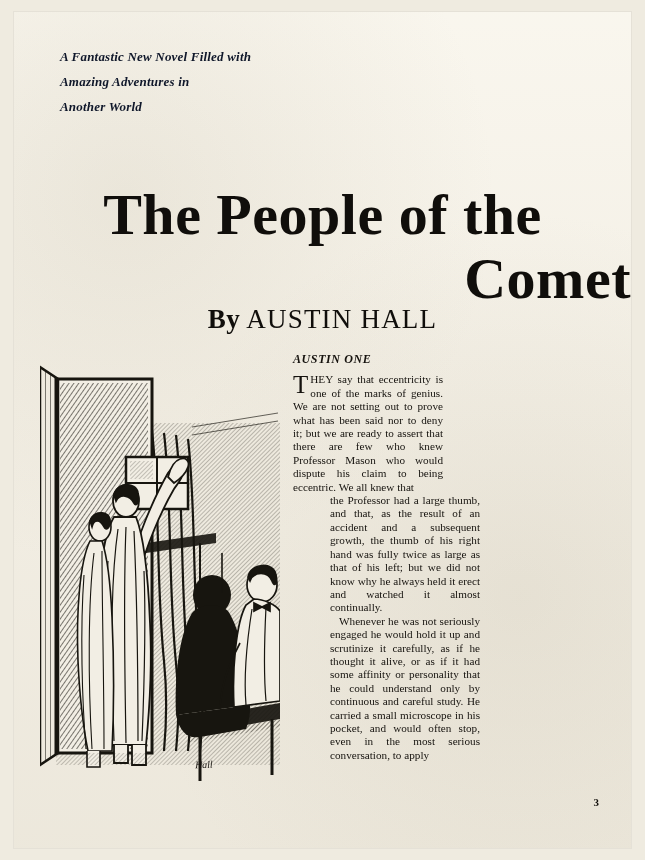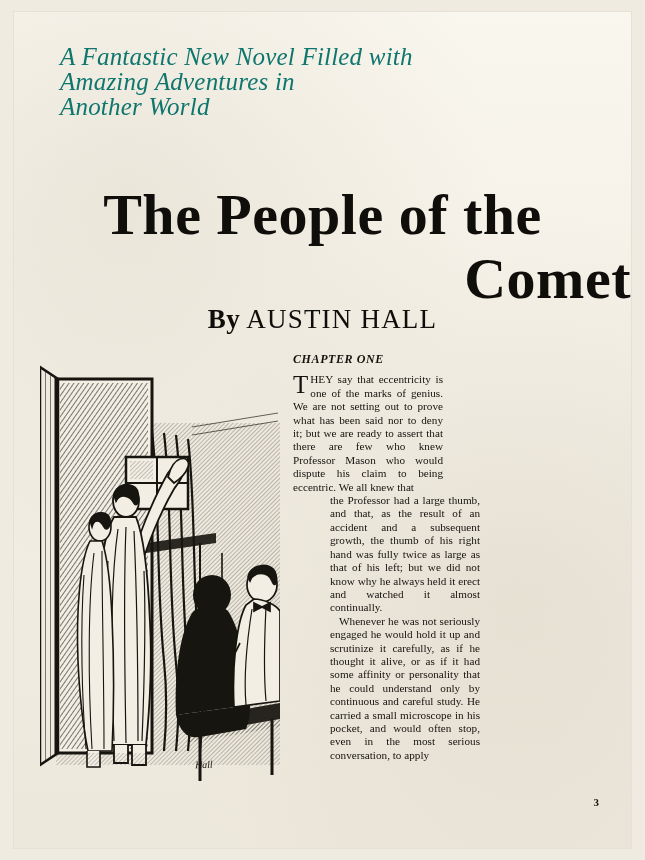--- a/index.html
+++ b/index.html
@@ -38,25 +38,25 @@
       linear-gradient(180deg, rgba(255,253,246,0.55) 0%, rgba(238,233,220,0.2) 60%, rgba(226,220,204,0.35) 100%);
     pointer-events: none;
   }
 
   .kicker {
     position: absolute;
     left: 46px;
     top: 32px;
     width: 420px;
     font-family: "Liberation Serif", serif;
-    font-weight: normal;
+    font-weight: bold;
     font-style: italic;
-    font-size: 25px;
+    font-size: 13px;
     line-height: 25px;
-    color: #0f766e;
+    color: #0f172a;
     letter-spacing: 0.2px;
   }
   .kicker div { white-space: nowrap; }
 
   .title {
     position: absolute;
     left: 0;
     top: 132px;
     width: 617px;
     text-align: center;
@@ -296,21 +296,21 @@
           <path d="M152 74 L238 60" fill="none"></path>
         </g>
 
         <line x1="182" y1="192" x2="182" y2="232" stroke="#17150f" stroke-width="1.6"></line>
       </svg>
       <div class="sig">Hall</div>
     </div>
 
     <div class="cols">
       <div class="col left">
-        <div class="chapter-head">CHAPTER ONE</div>
+        <div class="chapter-head">AUSTIN ONE</div>
         <p class="first"><span class="dropcap">T</span><span>HEY say that eccentricity is one of the marks of genius. We are not setting out to prove what has been said nor to deny it; but we are ready to assert that there are few who knew Professor Mason who would dispute his claim to being eccentric. We all knew that</span></p>
       </div>
       <div class="col right">
         <p class="first">the Professor had a large thumb, and that, as the result of an accident and a subsequent growth, the thumb of his right hand was fully twice as large as that of his left; but we did not know why he always held it erect and watched it almost continually.</p>
         <p>Whenever he was not seriously engaged he would hold it up and scrutinize it carefully, as if he thought it alive, or as if it had some affinity or personality that he could understand only by continuous and careful study. He carried a small microscope in his pocket, and would often stop, even in the most serious conversation, to apply</p>
       </div>
       <div style="clear:both"></div>
     </div>
 
     <div class="page-number">3</div>

